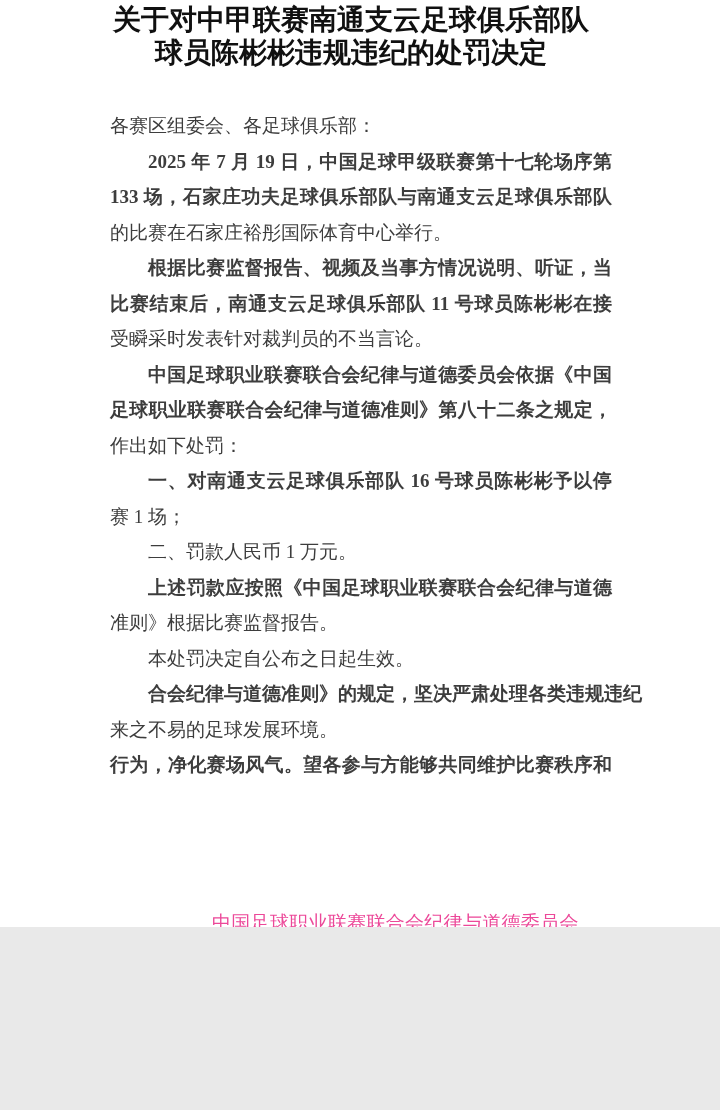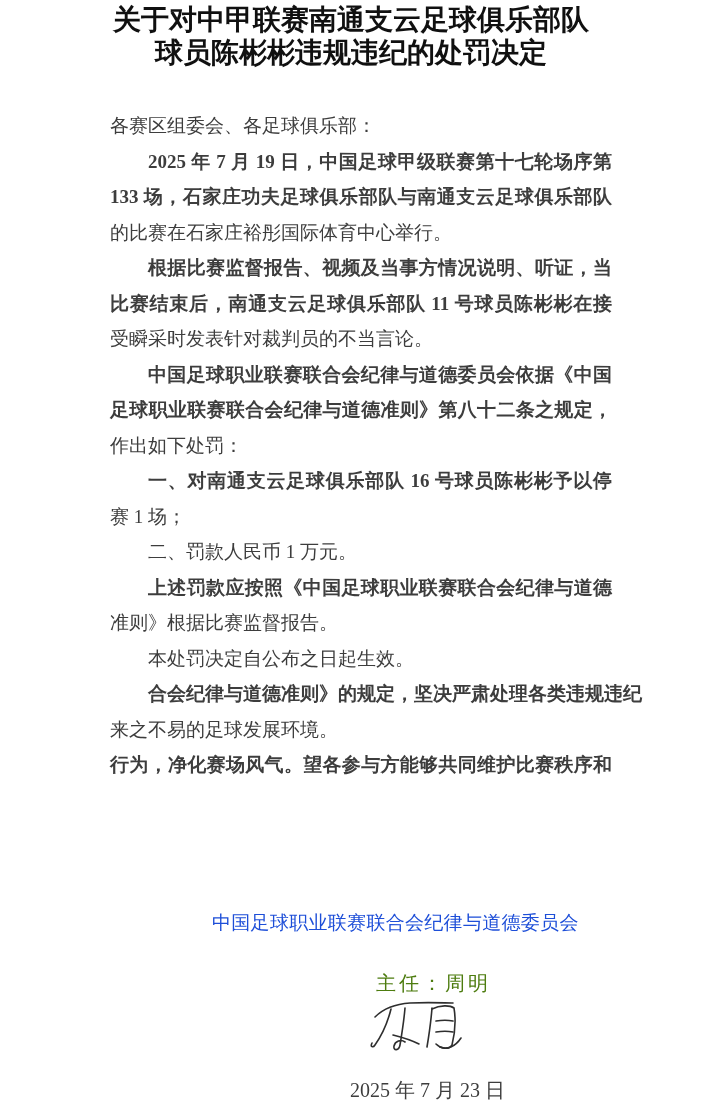--- a/index.html
+++ b/index.html
@@ -1,19 +1,19 @@
 <!DOCTYPE html>
 <html><head>
 <meta charset="utf-8">
 <style>
   html, body { margin: 0; padding: 0; background: #e9e9e9; }
   .page {
     position: relative;
     width: 720px;
-    height: 1110px;
+    height: 927px;
     background: #ffffff;
     overflow: hidden;
     font-family: "Liberation Serif", "DejaVu Serif", serif;
   }
   .title {
     position: absolute;
     top: 3px;
     left: 0;
     width: 702px;
     padding-right: 18px;
@@ -42,21 +42,21 @@
   .line.last { text-align: left; }
   .para .line:first-child { text-indent: 2em; }
   .salutation { text-indent: 0; }
   .org {
     position: absolute;
     left: 212px;
     top: 910px;
     font-size: 19px;
     line-height: 26px;
     letter-spacing: 0.3px;
-    color: #1d4ed8;
+    color: #ec4899;
   }
   .signer {
     position: absolute;
     left: 376px;
     top: 970px;
     font-size: 20px;
     line-height: 26px;
     letter-spacing: 3px;
     color: #4d7c0f;
   }

